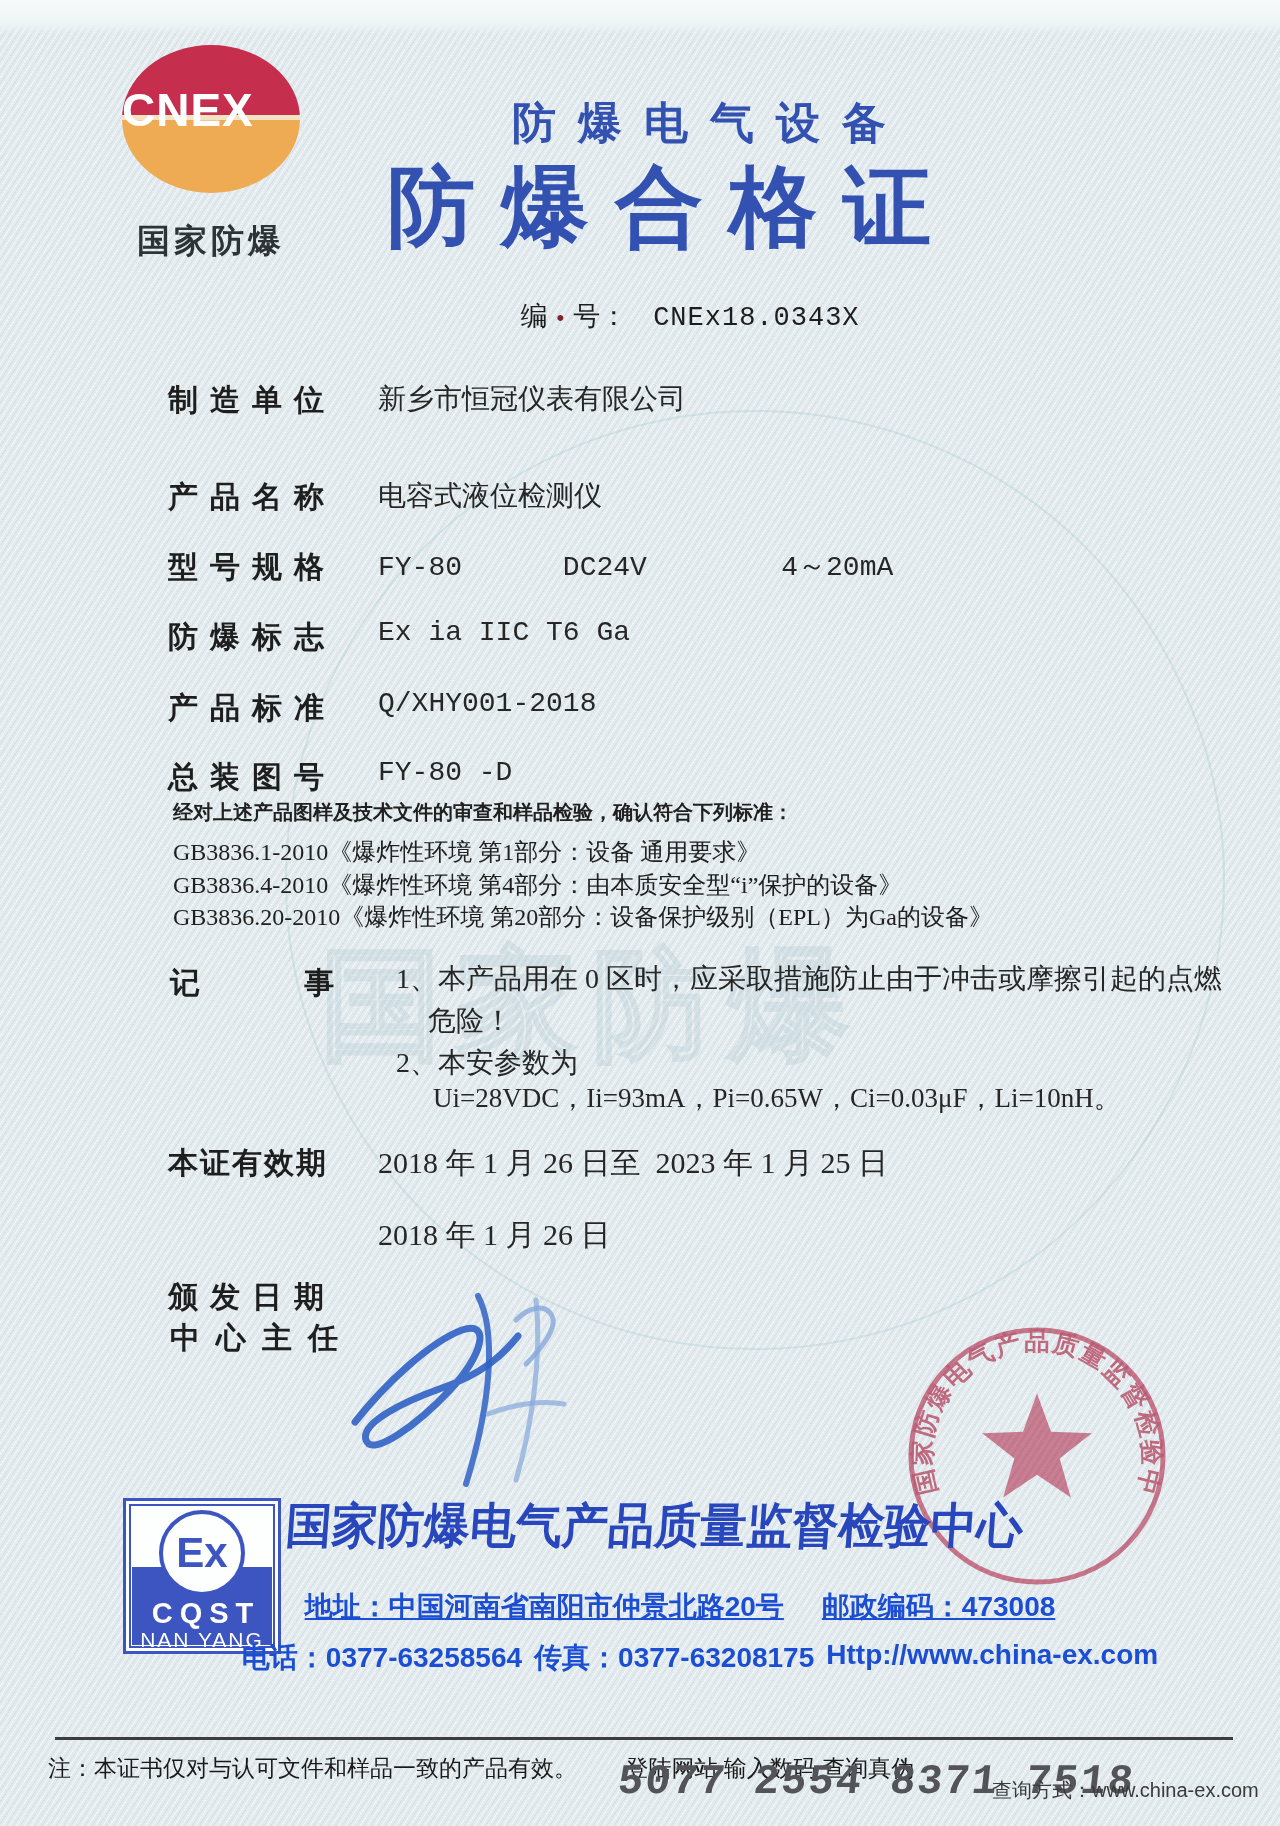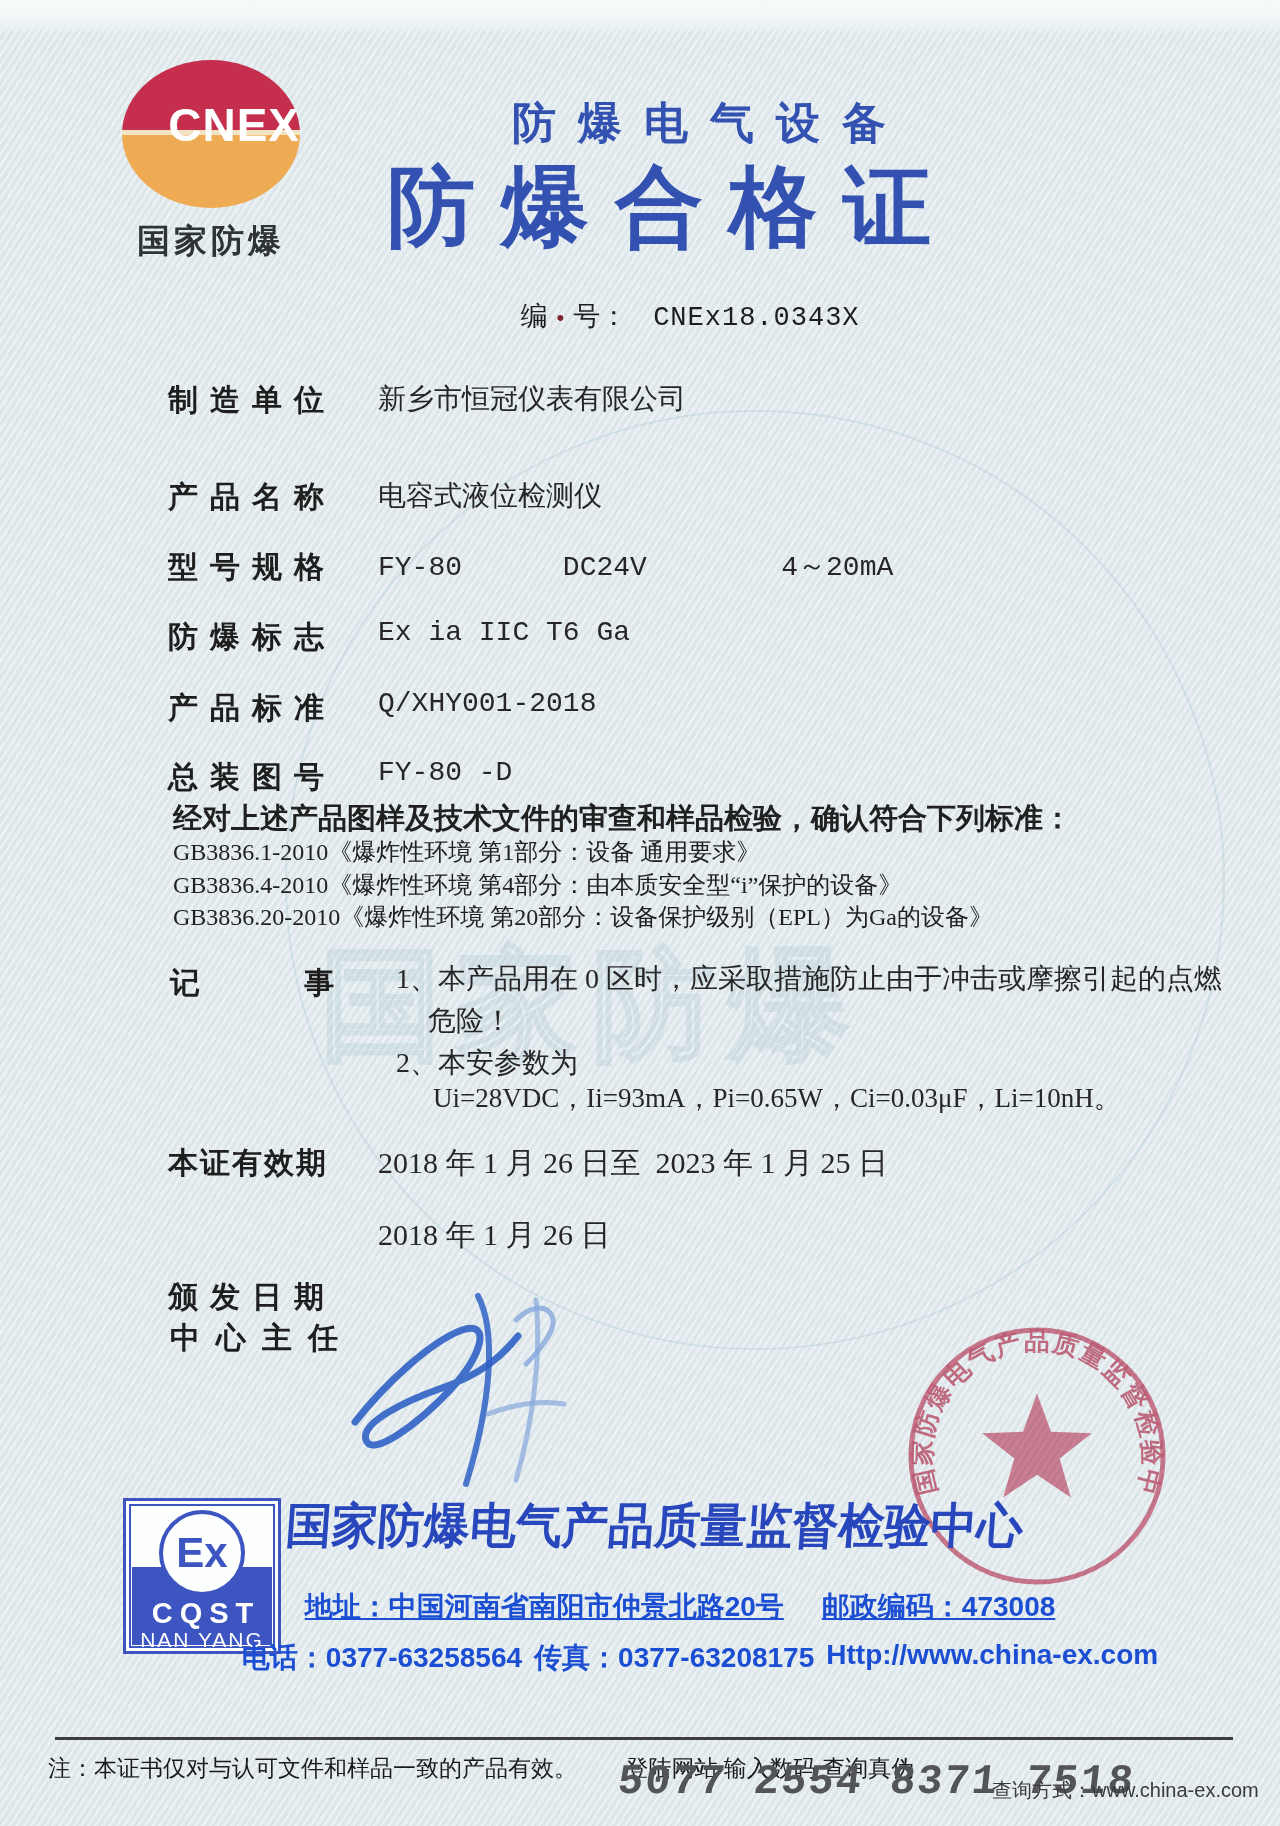--- a/index.html
+++ b/index.html
@@ -25,23 +25,23 @@
   .abs { position:absolute; }
 
   
   .wm-circle { position:absolute; left:285px; top:410px; width:940px; height:940px;
     border:2px solid rgba(160,195,205,.30); border-radius:50%; }
   .wm-text { position:absolute; left:320px; top:925px; font-size:122px; font-weight:700;
     letter-spacing:14px; color:transparent; -webkit-text-stroke:2px rgba(150,182,196,.22);
     white-space:nowrap; }
 
   
-  .cnex { left:122px; top:60px; width:178px; height:148px; border-radius:50%;
+  .cnex { left:122px; top:45px; width:178px; height:148px; border-radius:50%;
     background:linear-gradient(180deg,#c52e4d 0%,#c52e4d 47%,#f2e3c2 47%,#f2e3c2 51%,#eeab54 51%,#eeab54 100%);
-    display:flex; align-items:center; justify-content:flex-end; }
+    display:flex; align-items:center; justify-content:flex-start; }
   .cnex span { color:#fff; font-size:46px; font-weight:700; letter-spacing:1px;
     margin-top:-18px; }
   .cnex-caption { left:122px; top:219px; width:178px; text-align:center;
     font-size:33px; font-weight:600; letter-spacing:4px; color:#2e3338; white-space:nowrap; }
 
   
   .doc-type { left:430px; top:94px; width:560px; text-align:center;
     font-size:44px; font-weight:700; letter-spacing:22px; color:#3351b1; white-space:nowrap; }
   .main-title { left:342px; top:148px; width:660px; text-align:center;
     font-size:88px; font-weight:700; letter-spacing:26px; color:#3351b1; white-space:nowrap; }
@@ -51,21 +51,21 @@
   .cert-line .num { font-family:"Liberation Mono", monospace; margin-left:26px; letter-spacing:1px; }
 
   
   .flabel { left:168px; font-size:30px; font-weight:600; letter-spacing:12px;
     color:#1e1e1e; white-space:nowrap; }
   .fvalue { left:378px; font-size:28px; color:#262626;
     font-family:"Liberation Serif", serif; white-space:pre; }
   .mono { font-family:"Liberation Mono", monospace; }
 
   .std { left:173px; width:930px; color:#202020; white-space:nowrap; }
-  .std-intro { font-size:29px; font-weight:700; }
+  .std-intro { font-size:20px; font-weight:700; }
   .std-line { font-size:24px; font-family:"Liberation Serif", serif; }
 
   .note-label { left:170px; top:963px; font-size:30px; font-weight:600;
     letter-spacing:48px; color:#1e1e1e; white-space:nowrap; }
   .note-item { left:396px; font-size:28px; color:#262626;
     font-family:"Liberation Serif", serif; white-space:nowrap; }
 
   .sig-label { left:170px; top:1318px; font-size:30px; font-weight:600;
     letter-spacing:16px; color:#1e1e1e; white-space:nowrap; }
 

